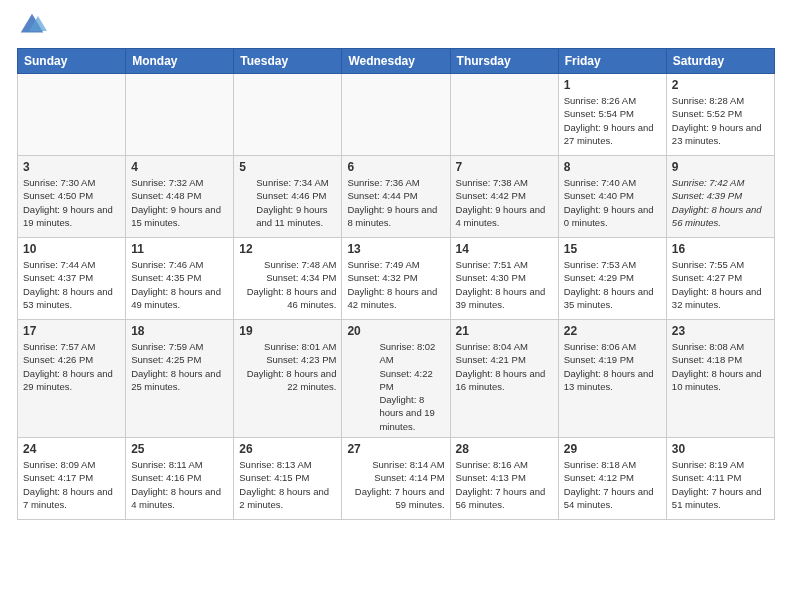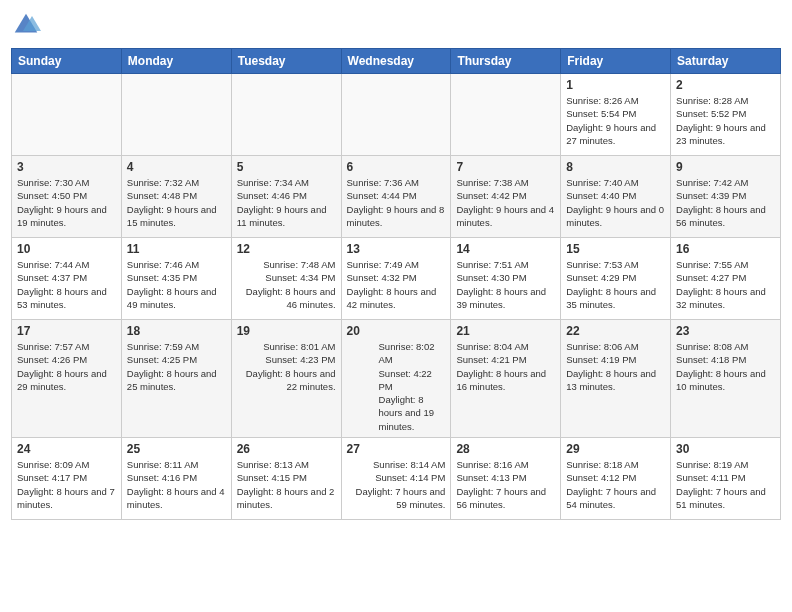--- a/index.html
+++ b/index.html
@@ -1,17 +1,17 @@
 <!DOCTYPE html>
 <html><head>
   <meta charset="utf-8">
   <style>
     * { box-sizing: border-box; margin: 0; padding: 0; }
     body { font-family: Arial, sans-serif; background: #fff; width: 792px; height: 612px; overflow: hidden; }
-    .container { width: 792px; padding: 10px 11px; }
+    .container { width: 792px; padding: 10px 17px; }
     .header { display: flex; justify-content: space-between; align-items: flex-start; margin-bottom: 8px; }
     .logo { display: flex; align-items: center; gap: 4px; }
     .logo-text { font-size: 18px; font-weight: bold; color: #333; line-height: 1.1; }
     .logo-icon { width: 30px; height: 30px; }
     .title-section { text-align: right; }
     .month-title { font-size: 32px; font-weight: normal; color: #333; }
     .location { font-size: 14px; color: #555; }
     table { width: 100%; border-collapse: collapse; table-layout: fixed; }
     thead th { background-color: #3a6fbc; color: white; text-align: left; padding: 5px 6px; font-size: 12px; font-weight: bold; border: 1px solid #2a5aa0; }
     tbody td { border: 1px solid #ccc; vertical-align: top; padding: 4px 5px; font-size: 10px; color: #333; height: 82px; background: #fff; }
@@ -81,21 +81,21 @@
 Daylight: 9 hours and 19 minutes.</div>
           </td>
           <td>
             <span class="day-num">4</span>
             <div class="day-info" style="white-space: pre-line;">Sunrise: 7:32 AM
 Sunset: 4:48 PM
 Daylight: 9 hours and 15 minutes.</div>
           </td>
           <td>
             <span class="day-num">5</span>
-            <div class="day-info" style="white-space: pre-line;">Sunrise: 7:34 AM
+            <div class="day-info" style="white-space: pre-line; margin-left: 17px;">Sunrise: 7:34 AM
 Sunset: 4:46 PM
 Daylight: 9 hours and 11 minutes.</div>
           </td>
           <td>
             <span class="day-num">6</span>
             <div class="day-info" style="white-space: pre-line;">Sunrise: 7:36 AM
 Sunset: 4:44 PM
 Daylight: 9 hours and 8 minutes.</div>
           </td>
           <td>
@@ -105,21 +105,21 @@
 Daylight: 9 hours and 4 minutes.</div>
           </td>
           <td>
             <span class="day-num">8</span>
             <div class="day-info" style="white-space: pre-line;">Sunrise: 7:40 AM
 Sunset: 4:40 PM
 Daylight: 9 hours and 0 minutes.</div>
           </td>
           <td>
             <span class="day-num">9</span>
-            <div class="day-info" style="white-space: pre-line;">Sunrise: 7:42 AM
+            <div class="day-info" style="white-space: pre-line; font-style: italic;">Sunrise: 7:42 AM
 Sunset: 4:39 PM
 Daylight: 8 hours and 56 minutes.</div>
           </td>
         </tr>
         <tr>
           <td>
             <span class="day-num">10</span>
             <div class="day-info" style="white-space: pre-line;">Sunrise: 7:44 AM
 Sunset: 4:37 PM
 Daylight: 8 hours and 53 minutes.</div>

